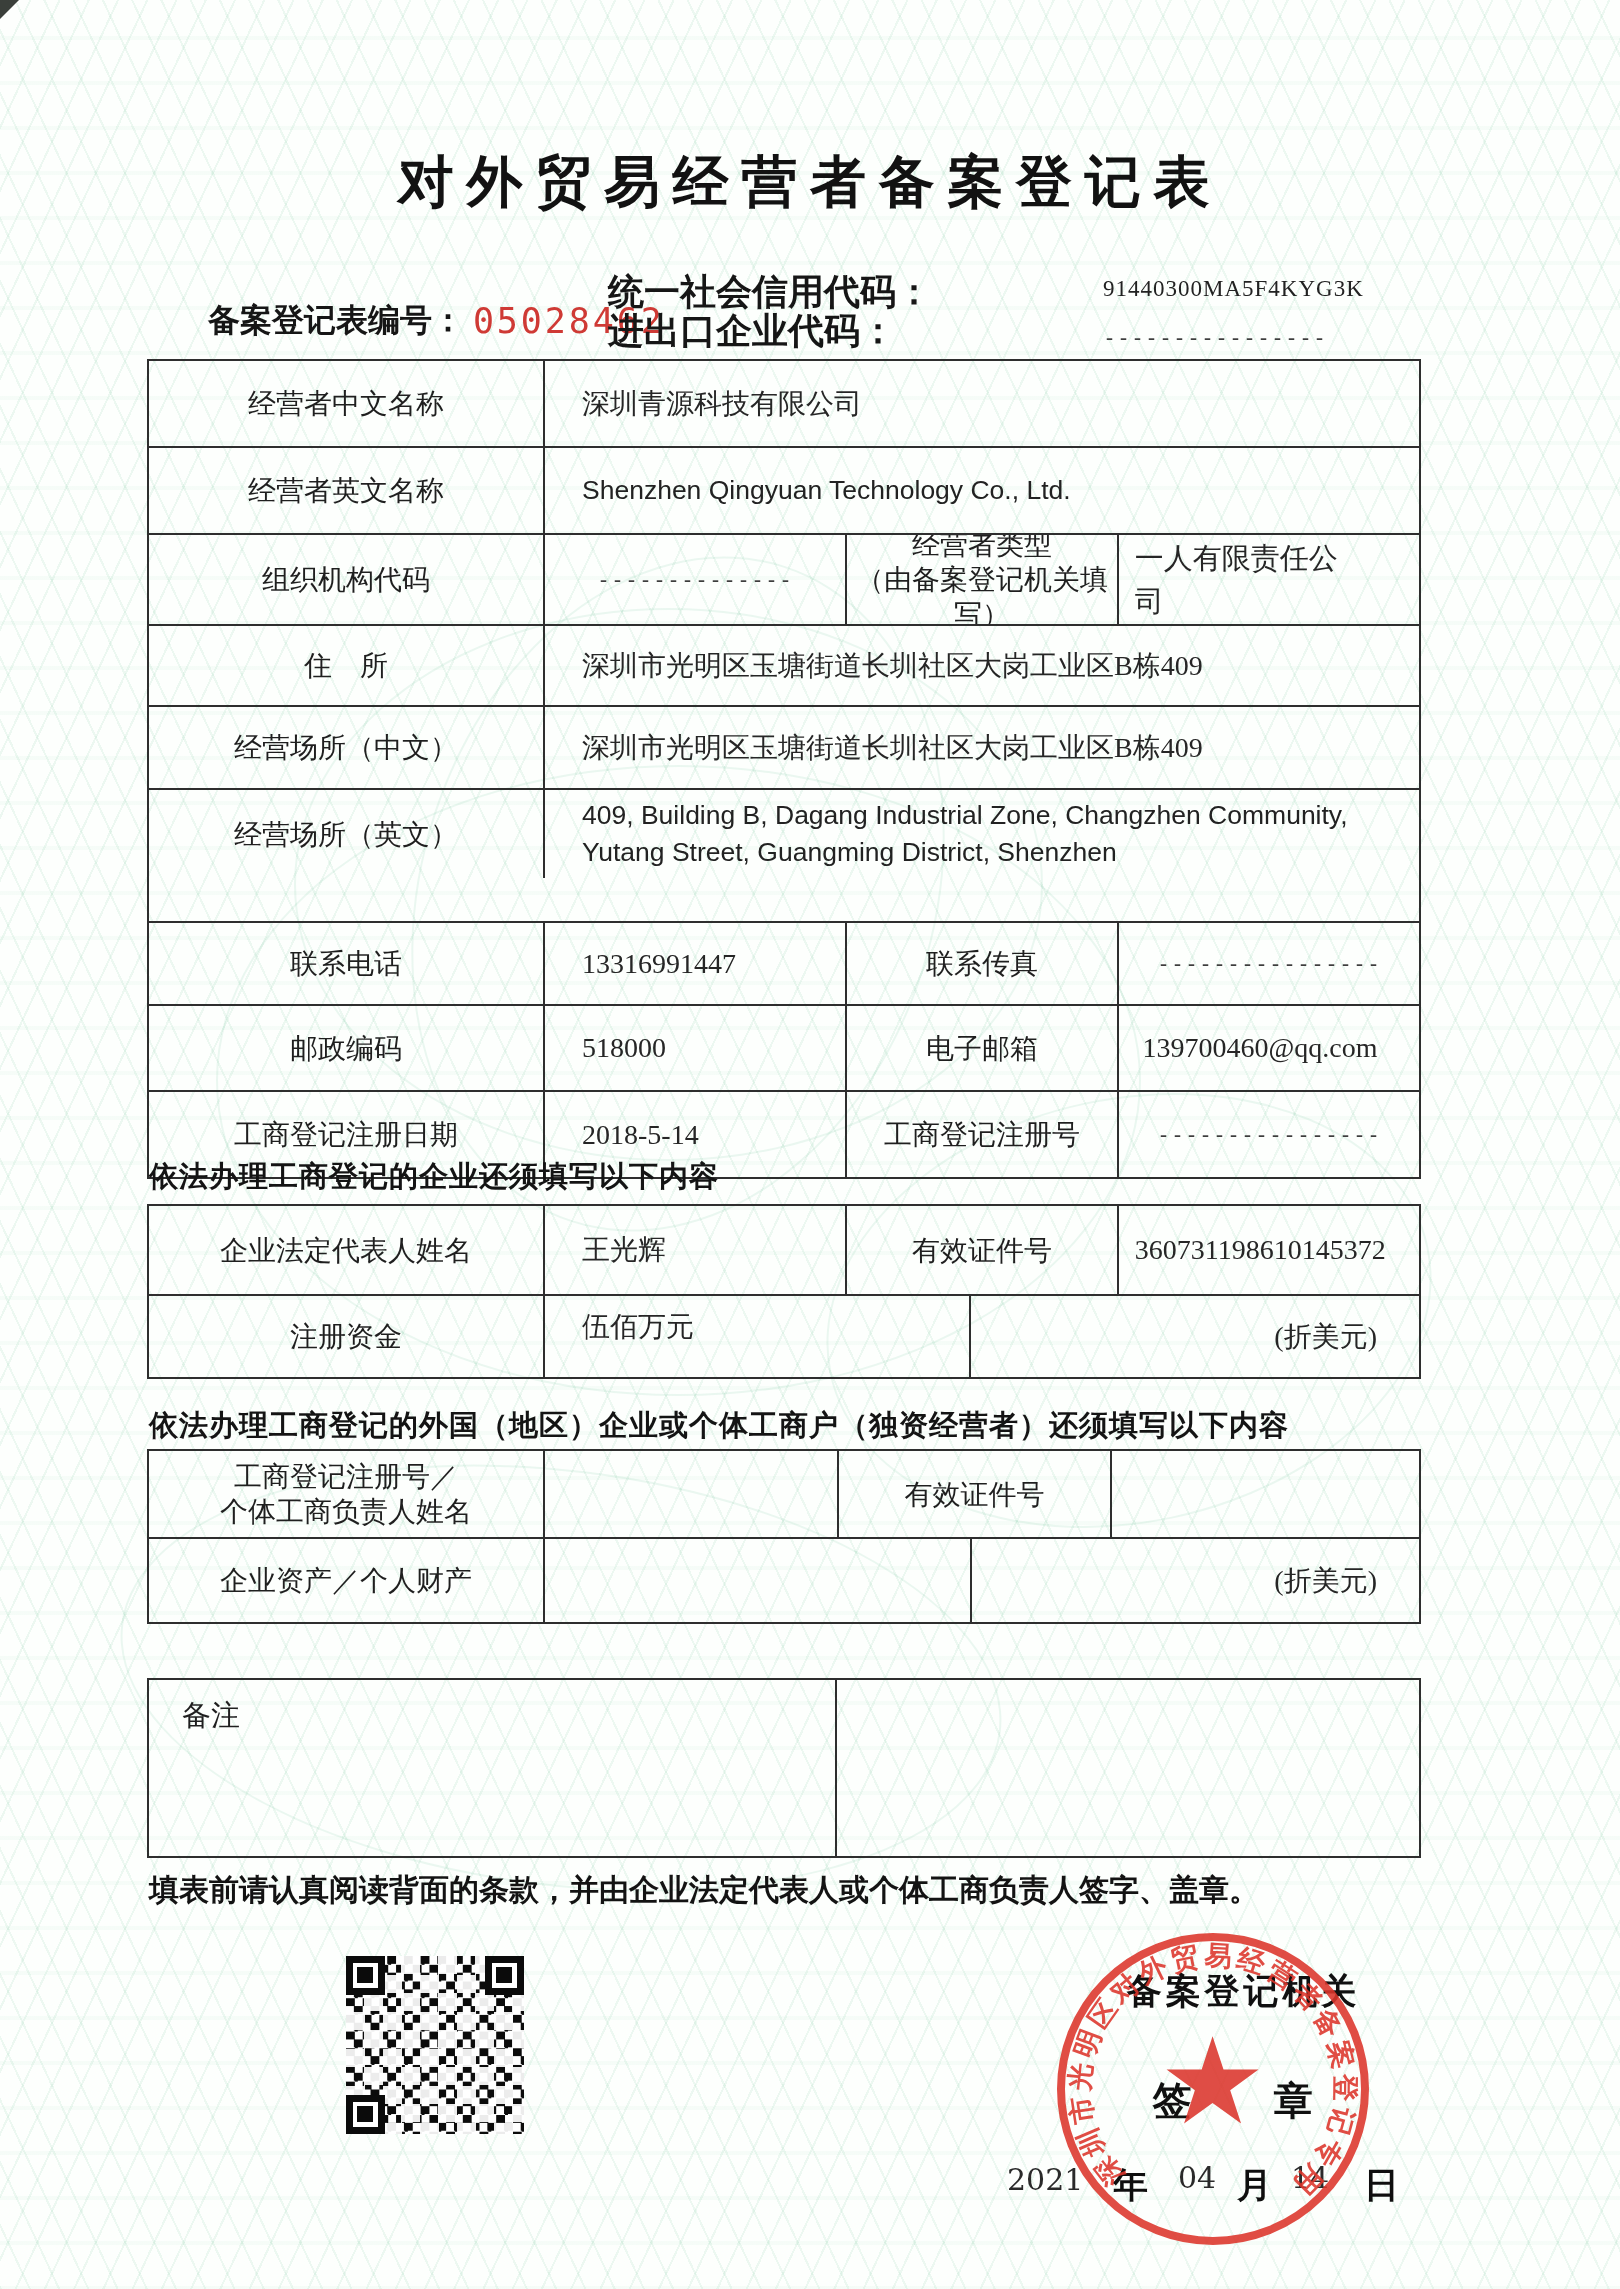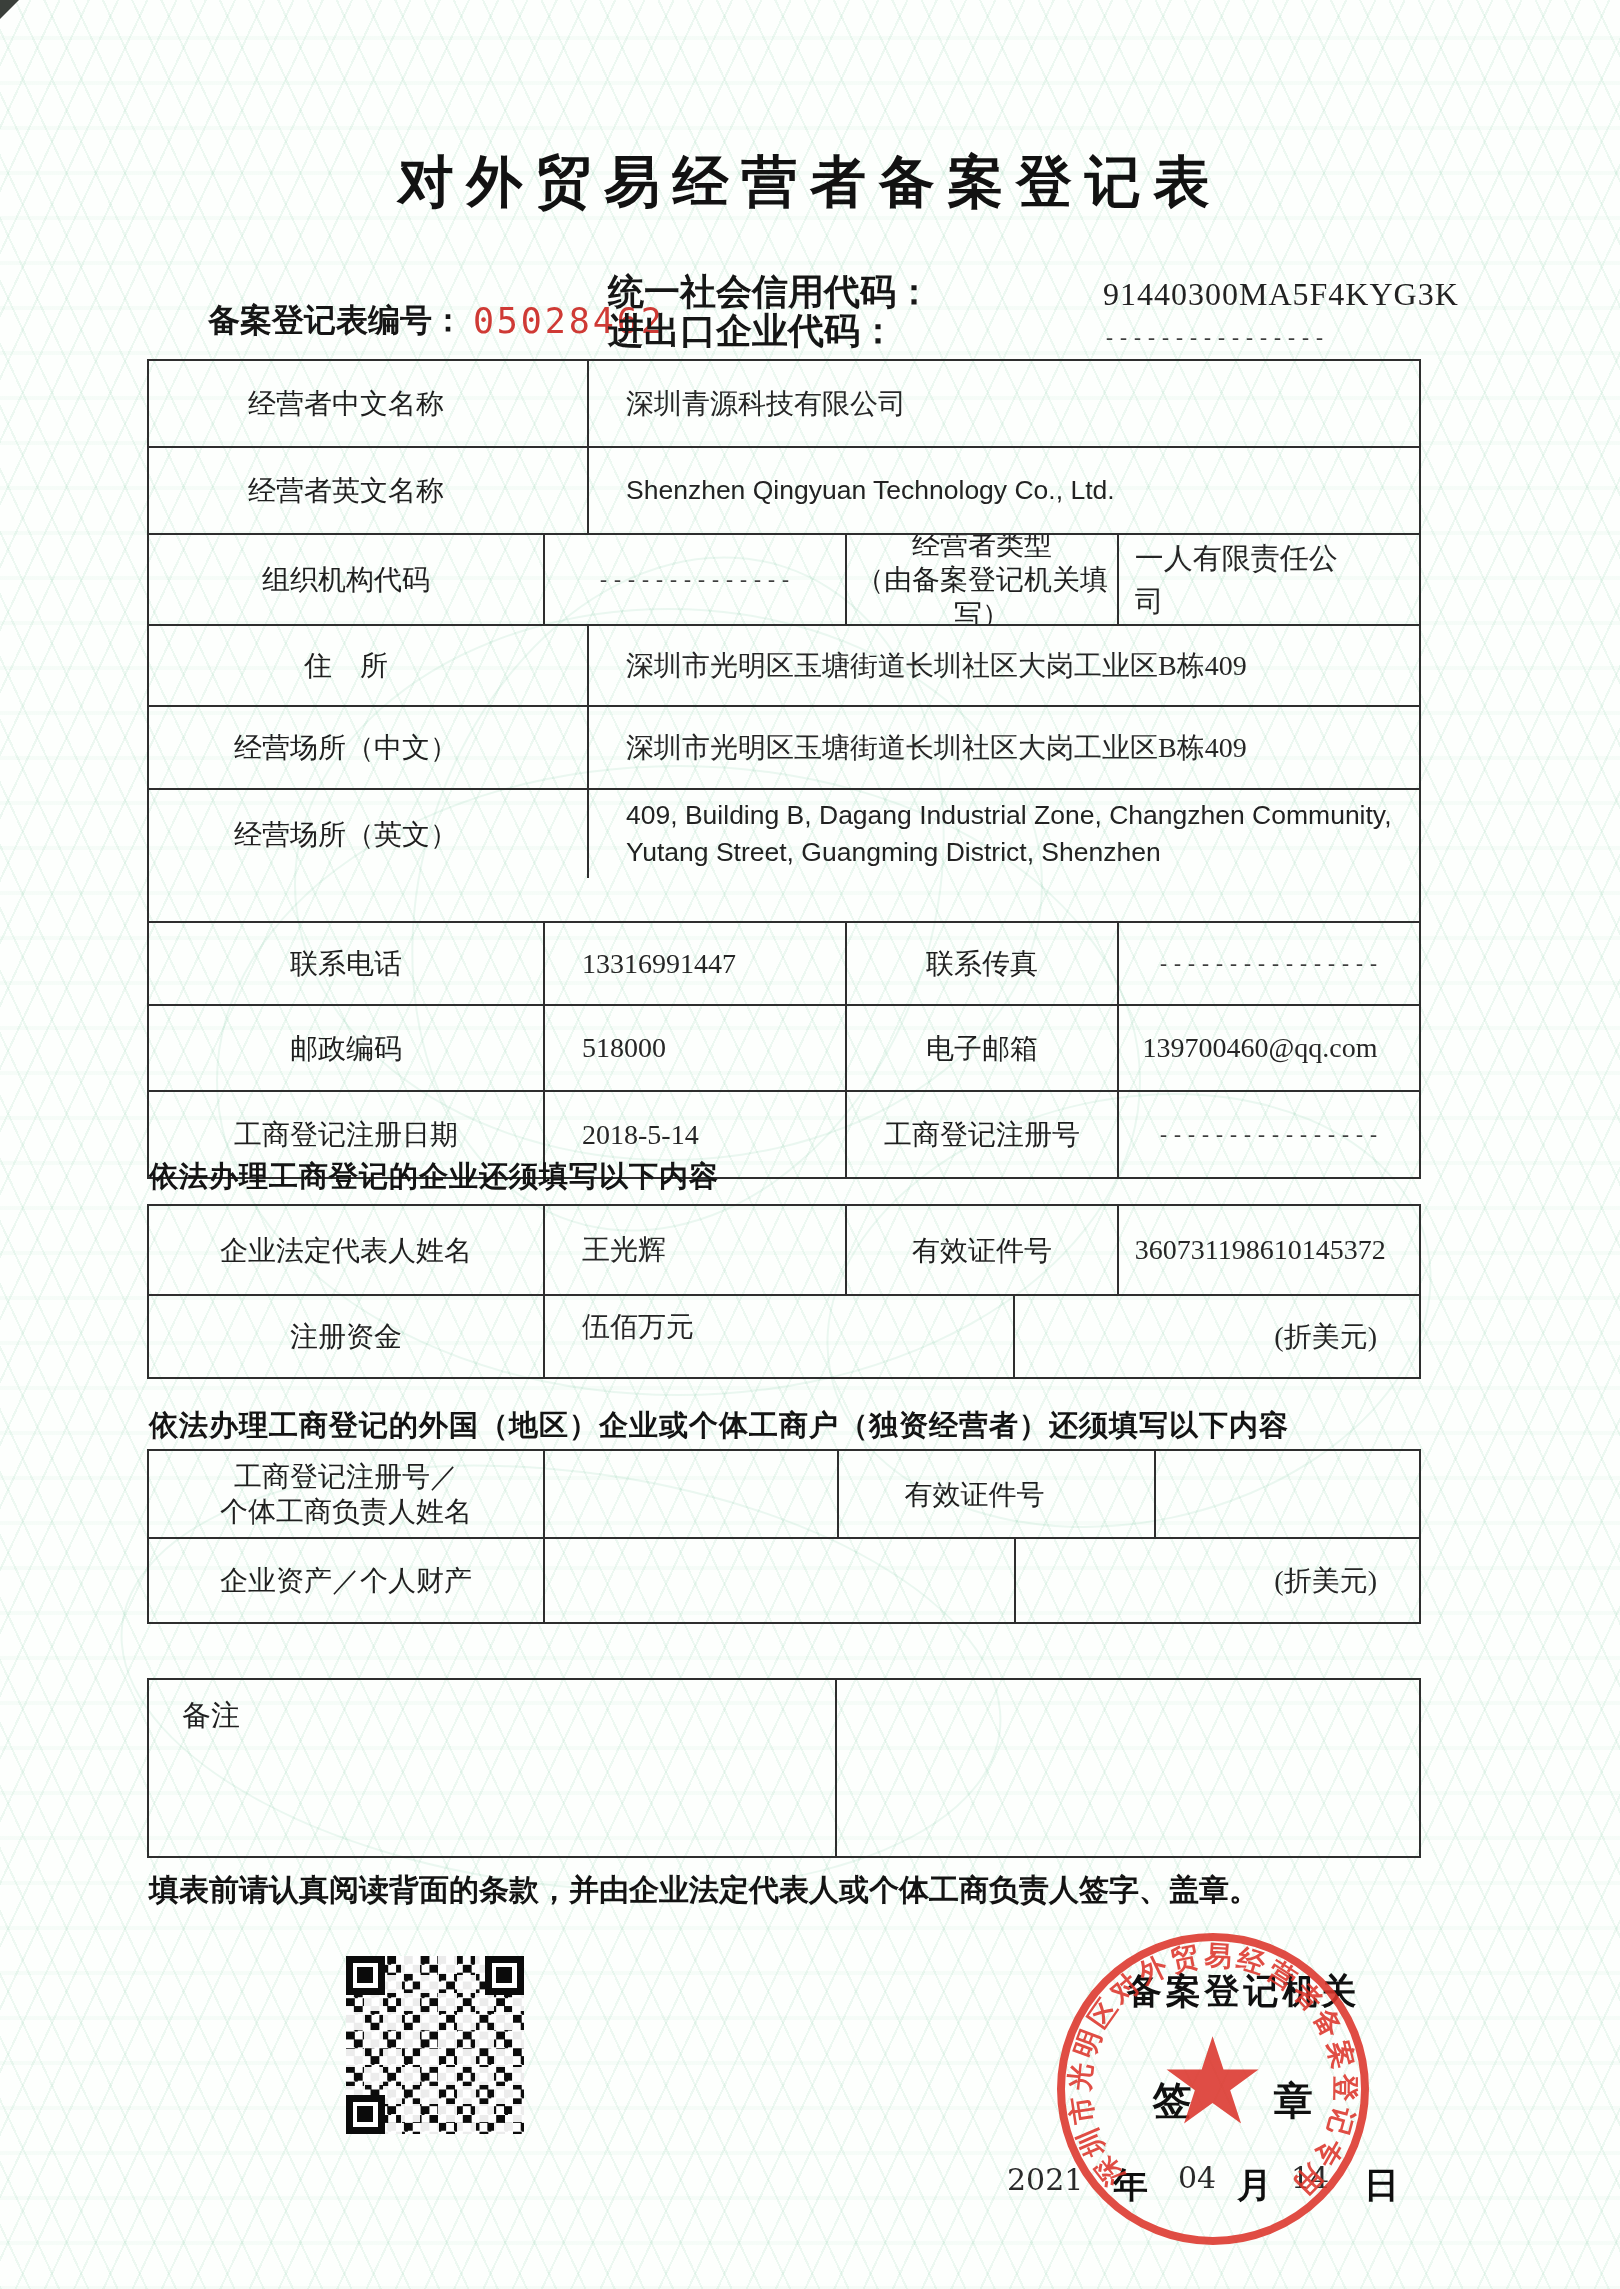--- a/index.html
+++ b/index.html
@@ -25,37 +25,37 @@
   .title{position:absolute;left:0;top:145px;width:1620px;text-align:center;
     font-size:56px;font-weight:bold;letter-spacing:12.7px;color:#121212;}
 
   .lbl{font-weight:bold;color:#161616;}
   .form-no-line{position:absolute;left:208px;top:299px;font-size:32px;}
   .form-no{color:#cf3a35;font-family:"DejaVu Sans Mono", monospace;font-size:35px;
     letter-spacing:2.9px;vertical-align:-2px;}
   .code-labels{position:absolute;left:608px;top:272px;width:470px;text-align:left;
     font-size:36px;font-weight:bold;line-height:39px;color:#161616;}
   .credit-code{position:absolute;left:1103px;top:276px;font-family:"Liberation Serif",serif;
-    font-size:32px;letter-spacing:1px;color:#222;}
+    font-size:23px;letter-spacing:1px;color:#222;}
   .ie-code{position:absolute;left:1103px;top:325px;font-size:23.5px;letter-spacing:1px;color:#444;}
 
   
   .tbl{position:absolute;left:147px;width:1274px;border:2.9px solid #2e2e2e;box-sizing:border-box;}
   .trow{display:flex;box-sizing:border-box;border-top:2px solid #2e2e2e;}
   .trow:first-child{border-top:none;}
   .cell{box-sizing:border-box;border-left:2px solid #2e2e2e;display:flex;align-items:center;overflow:hidden;}
   .cell:first-child{border-left:none;}
   .clabel{justify-content:center;text-align:center;
     font-family:"Liberation Serif",serif;font-size:28px;color:#1f1f1f;line-height:1.25;}
   .cvalue{padding-left:37px;font-family:"Liberation Serif",serif;font-size:28px;color:#262626;}
   .w1{width:394px;flex:none;}
   .w2{width:302px;flex:none;}
   .w3{width:272px;flex:none;}
   .w4{flex:1;}
-  .grow{flex:1;margin-left:44px;}
+  .grow{flex:1;}
   .dash{font-family:"DejaVu Sans Mono",monospace;font-size:21.6px;letter-spacing:1px;color:#3d3d3d;}
   .center{justify-content:center;padding-left:0;}
   .en{font-family:"Liberation Sans",sans-serif;font-size:26.5px;line-height:1.4;padding-right:25.5px;color:#222;}
   .wrap7{width:223px;line-height:1.45;font-size:29px;}
   .topalign{align-items:flex-start;padding-top:11.8px;}
   .noteR{justify-content:flex-end;padding-right:42px;padding-left:0;}
 
   .heading{position:absolute;left:149px;font-size:29px;font-weight:bold;color:#141414;letter-spacing:1px;}
 
   

